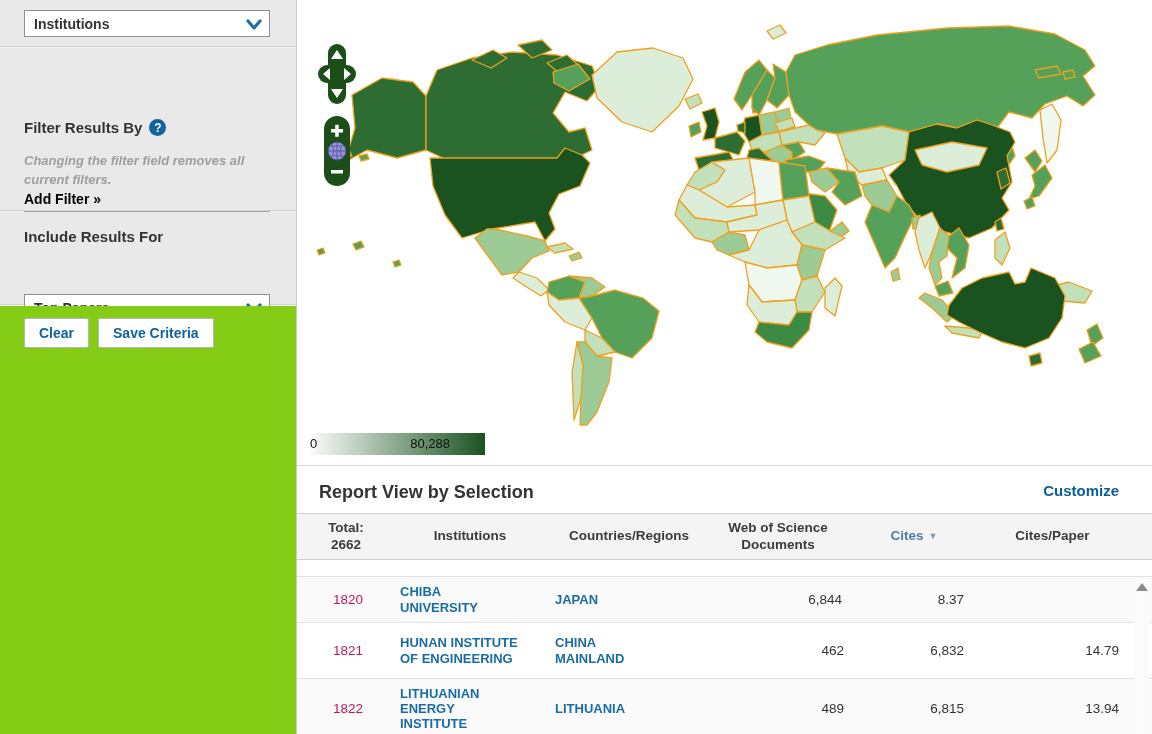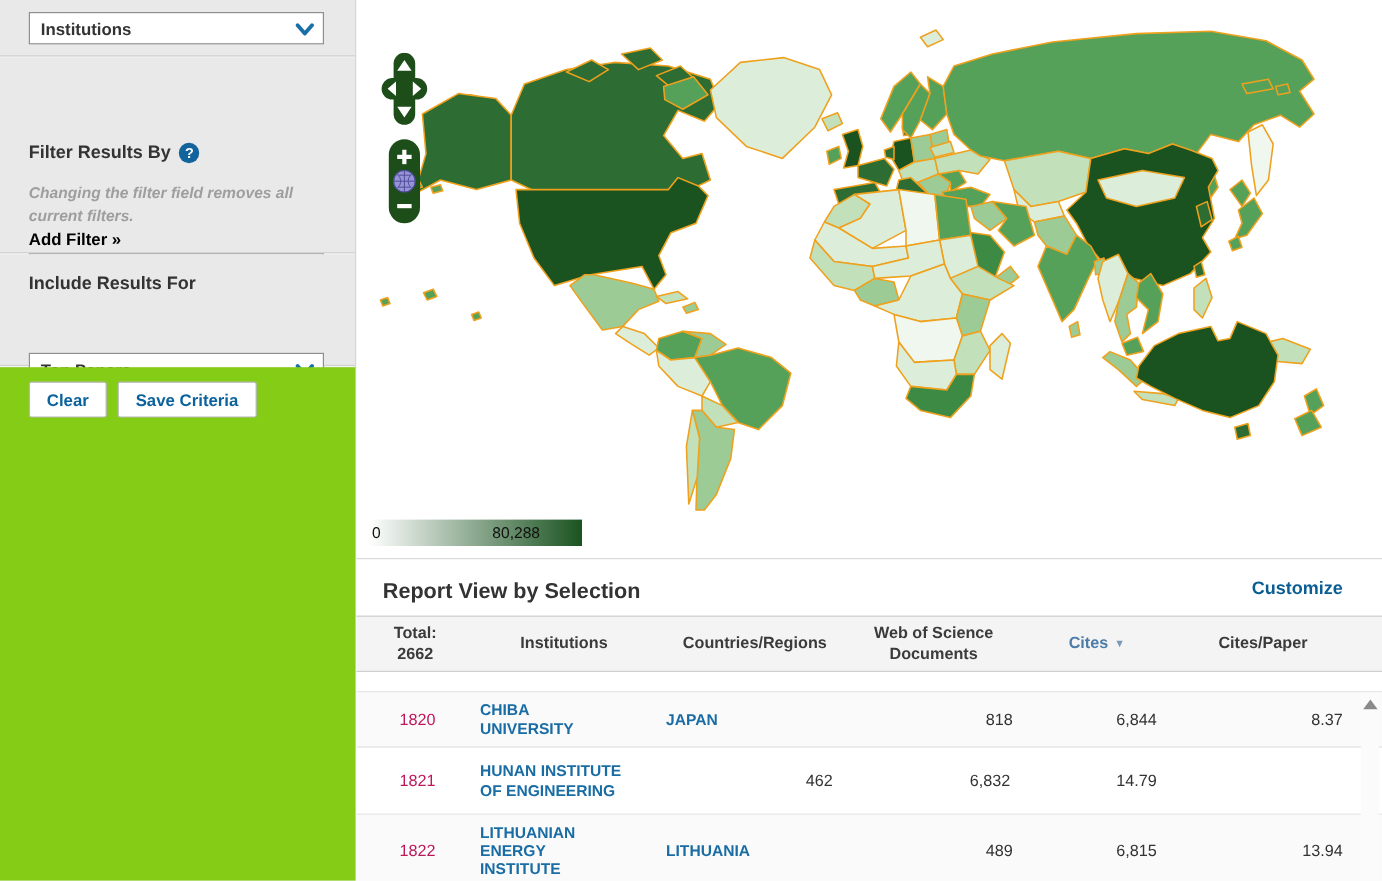--- a/index.html
+++ b/index.html
@@ -323,29 +323,31 @@
 
       <div class="tbody">
         <div class="trow r0 alt">
           <div class="td rank">1820</div>
           <div class="td link inst">
               <span>CHIBA UNIVERSITY</span>
             </div>
           <div class="td link ctry">
               <span>JAPAN</span>
             </div>
-          <div class="td num">818</div>
           <div class="td num cites">6,844</div>
           <div class="td num cpp">8.37</div>
         </div>
         <div class="trow r1">
           <div class="td rank">1821</div>
           <div class="td link inst">
               <span>HUNAN INSTITUTE OF ENGINEERING</span>
             </div>
+          <div class="td link ctry">
+              <span>CHINA MAINLAND</span>
+            </div>
           <div class="td num">462</div>
           <div class="td num cites">6,832</div>
           <div class="td num cpp">14.79</div>
         </div>
         <div class="trow r2 alt">
           <div class="td rank">1822</div>
           <div class="td link inst">
               <span>LITHUANIAN ENERGY INSTITUTE</span>
             </div>
           <div class="td link ctry">

